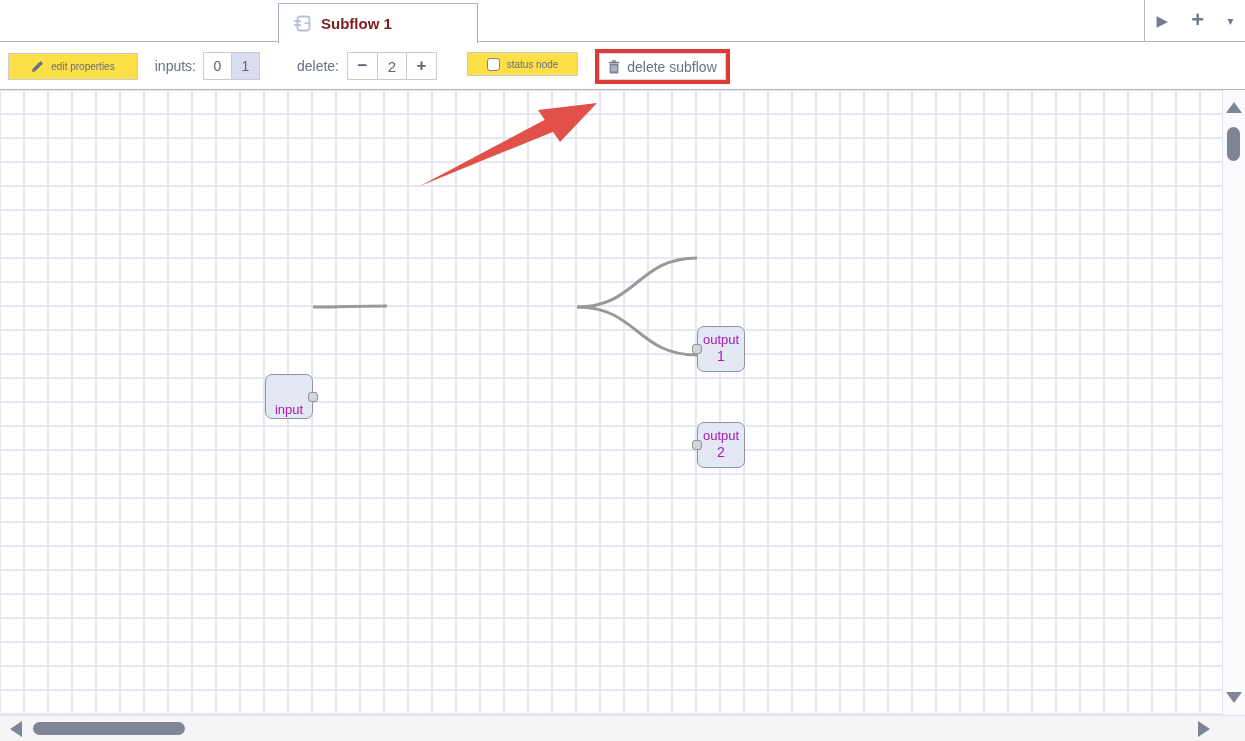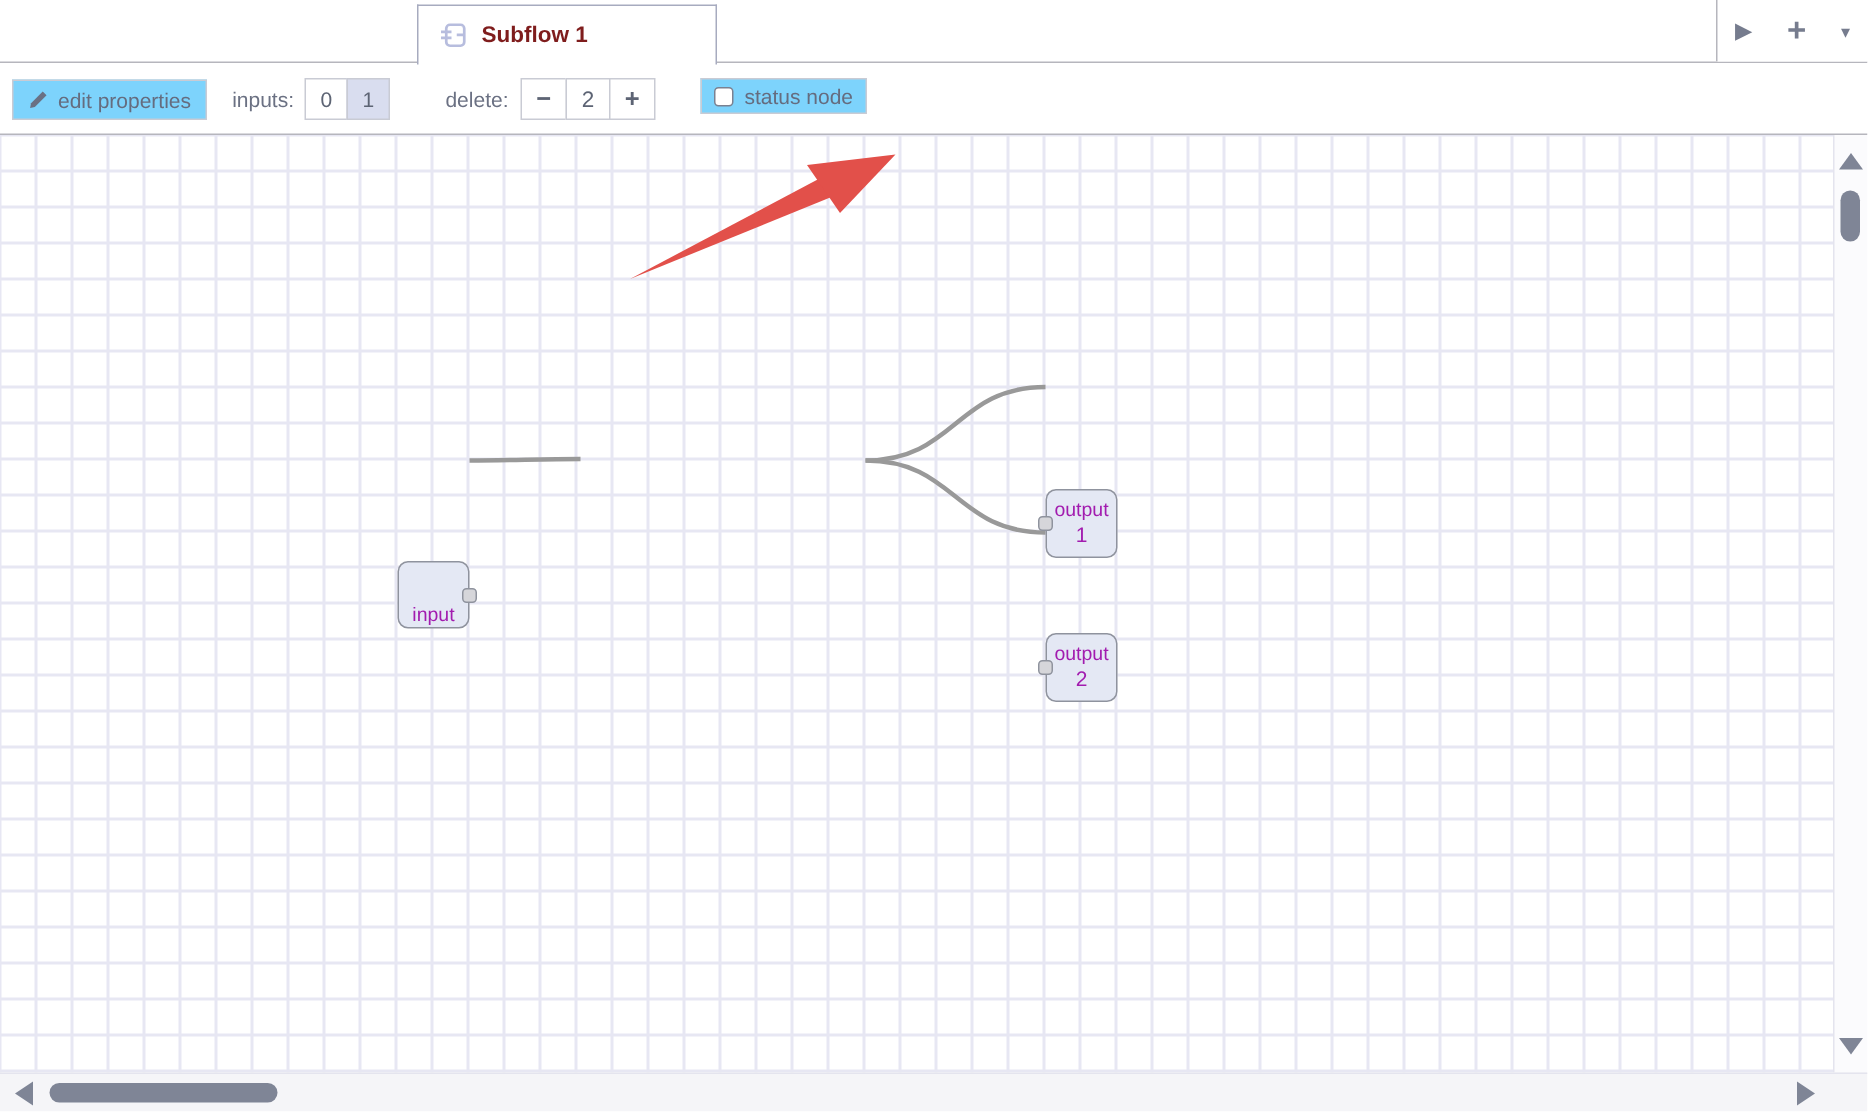--- a/index.html
+++ b/index.html
@@ -24,22 +24,22 @@
   .tabbar-btn { border:none; background:transparent; color:#767c8e; cursor:pointer;
     font-family:"Liberation Sans", sans-serif; line-height:1; }
   .tabbar-btn.next { font-size:15px; }
   .tabbar-btn.add { font-size:22px; font-weight:bold; margin-top:-2px; }
   .tabbar-btn.menu { font-size:12px; }
 
   
   .toolbar { position:absolute; left:0; top:42px; width:1245px; height:48px;
     background:#fff; border-bottom:1px solid #b6b6bd; font-size:14px; color:#656c7f; }
   .tbtn { position:absolute; display:flex; align-items:center; justify-content:center;
-    gap:7px; background:#7dd3fc; border:1px solid #c9cbd4; color:#656c7f;
-    font-size:14px; font-family:"Liberation Sans", sans-serif; cursor:pointer; }
+    gap:7px; background:#fde047; border:1px solid #c9cbd4; color:#656c7f;
+    font-size:10px; font-family:"Liberation Sans", sans-serif; cursor:pointer; }
   .tlabel { position:absolute; top:16px; text-align:right; color:#6b7183; }
   .edit-props { left:8px; top:11px; width:130px; height:27px; }
   .lbl-inputs { left:146px; width:50px; }
   .toggle { position:absolute; left:203px; top:10px; height:28px; display:flex; }
   .toggle button { width:29px; height:28px; background:#fff; border:1px solid #c9cbd4;
     font-size:14px; color:#5d6474; cursor:pointer; font-family:"Liberation Sans", sans-serif; }
   .toggle button + button { margin-left:-1px; }
   .toggle button.selected { background:#d9ddef; }
   .lbl-outputs { left:286px; width:53px; }
   .stepper { position:absolute; left:347px; top:10px; height:28px; display:flex; }
@@ -150,20 +150,33 @@
       <button class="seg sign">−</button>
       <div class="seg val">2</div>
       <button class="seg sign">+</button>
     </div>
 
     <button class="tbtn status-btn">
       <span class="checkbox"></span>
       <span>status node</span>
     </button>
 
+    <div class="red-box">
+      <button class="delete-btn">
+        <span style="line-height:0;">
+          <svg width="12" height="14" viewBox="0 0 12 14">
+            <rect x="1.6" y="3.6" width="8.8" height="10" rx="1" fill="#7d8494"></rect>
+            <rect x="0.5" y="1.8" width="11" height="1.5" rx="0.7" fill="#7d8494"></rect>
+            <rect x="4" y="0.3" width="4" height="1.6" rx="0.6" fill="#7d8494"></rect>
+            <path d="M4 5.5 v6 M6 5.5 v6 M8 5.5 v6" stroke="#e9eaee" stroke-width="0.9"></path>
+          </svg>
+        </span>
+        <span>delete subflow</span>
+      </button>
+    </div>
   </div>
 
   <div class="canvas">
     <svg class="wires" viewBox="0 0 1222 625">
 
       <path d="M313 217 C340 217 360 216 387 216" stroke="#999999" stroke-width="3" fill="none"></path>
       <path d="M577 217 C637 217 637 168 697 168" stroke="#999999" stroke-width="3" fill="none"></path>
       <path d="M577 217 C637 217 637 265 697 265" stroke="#999999" stroke-width="3" fill="none"></path>
 
       <g>

